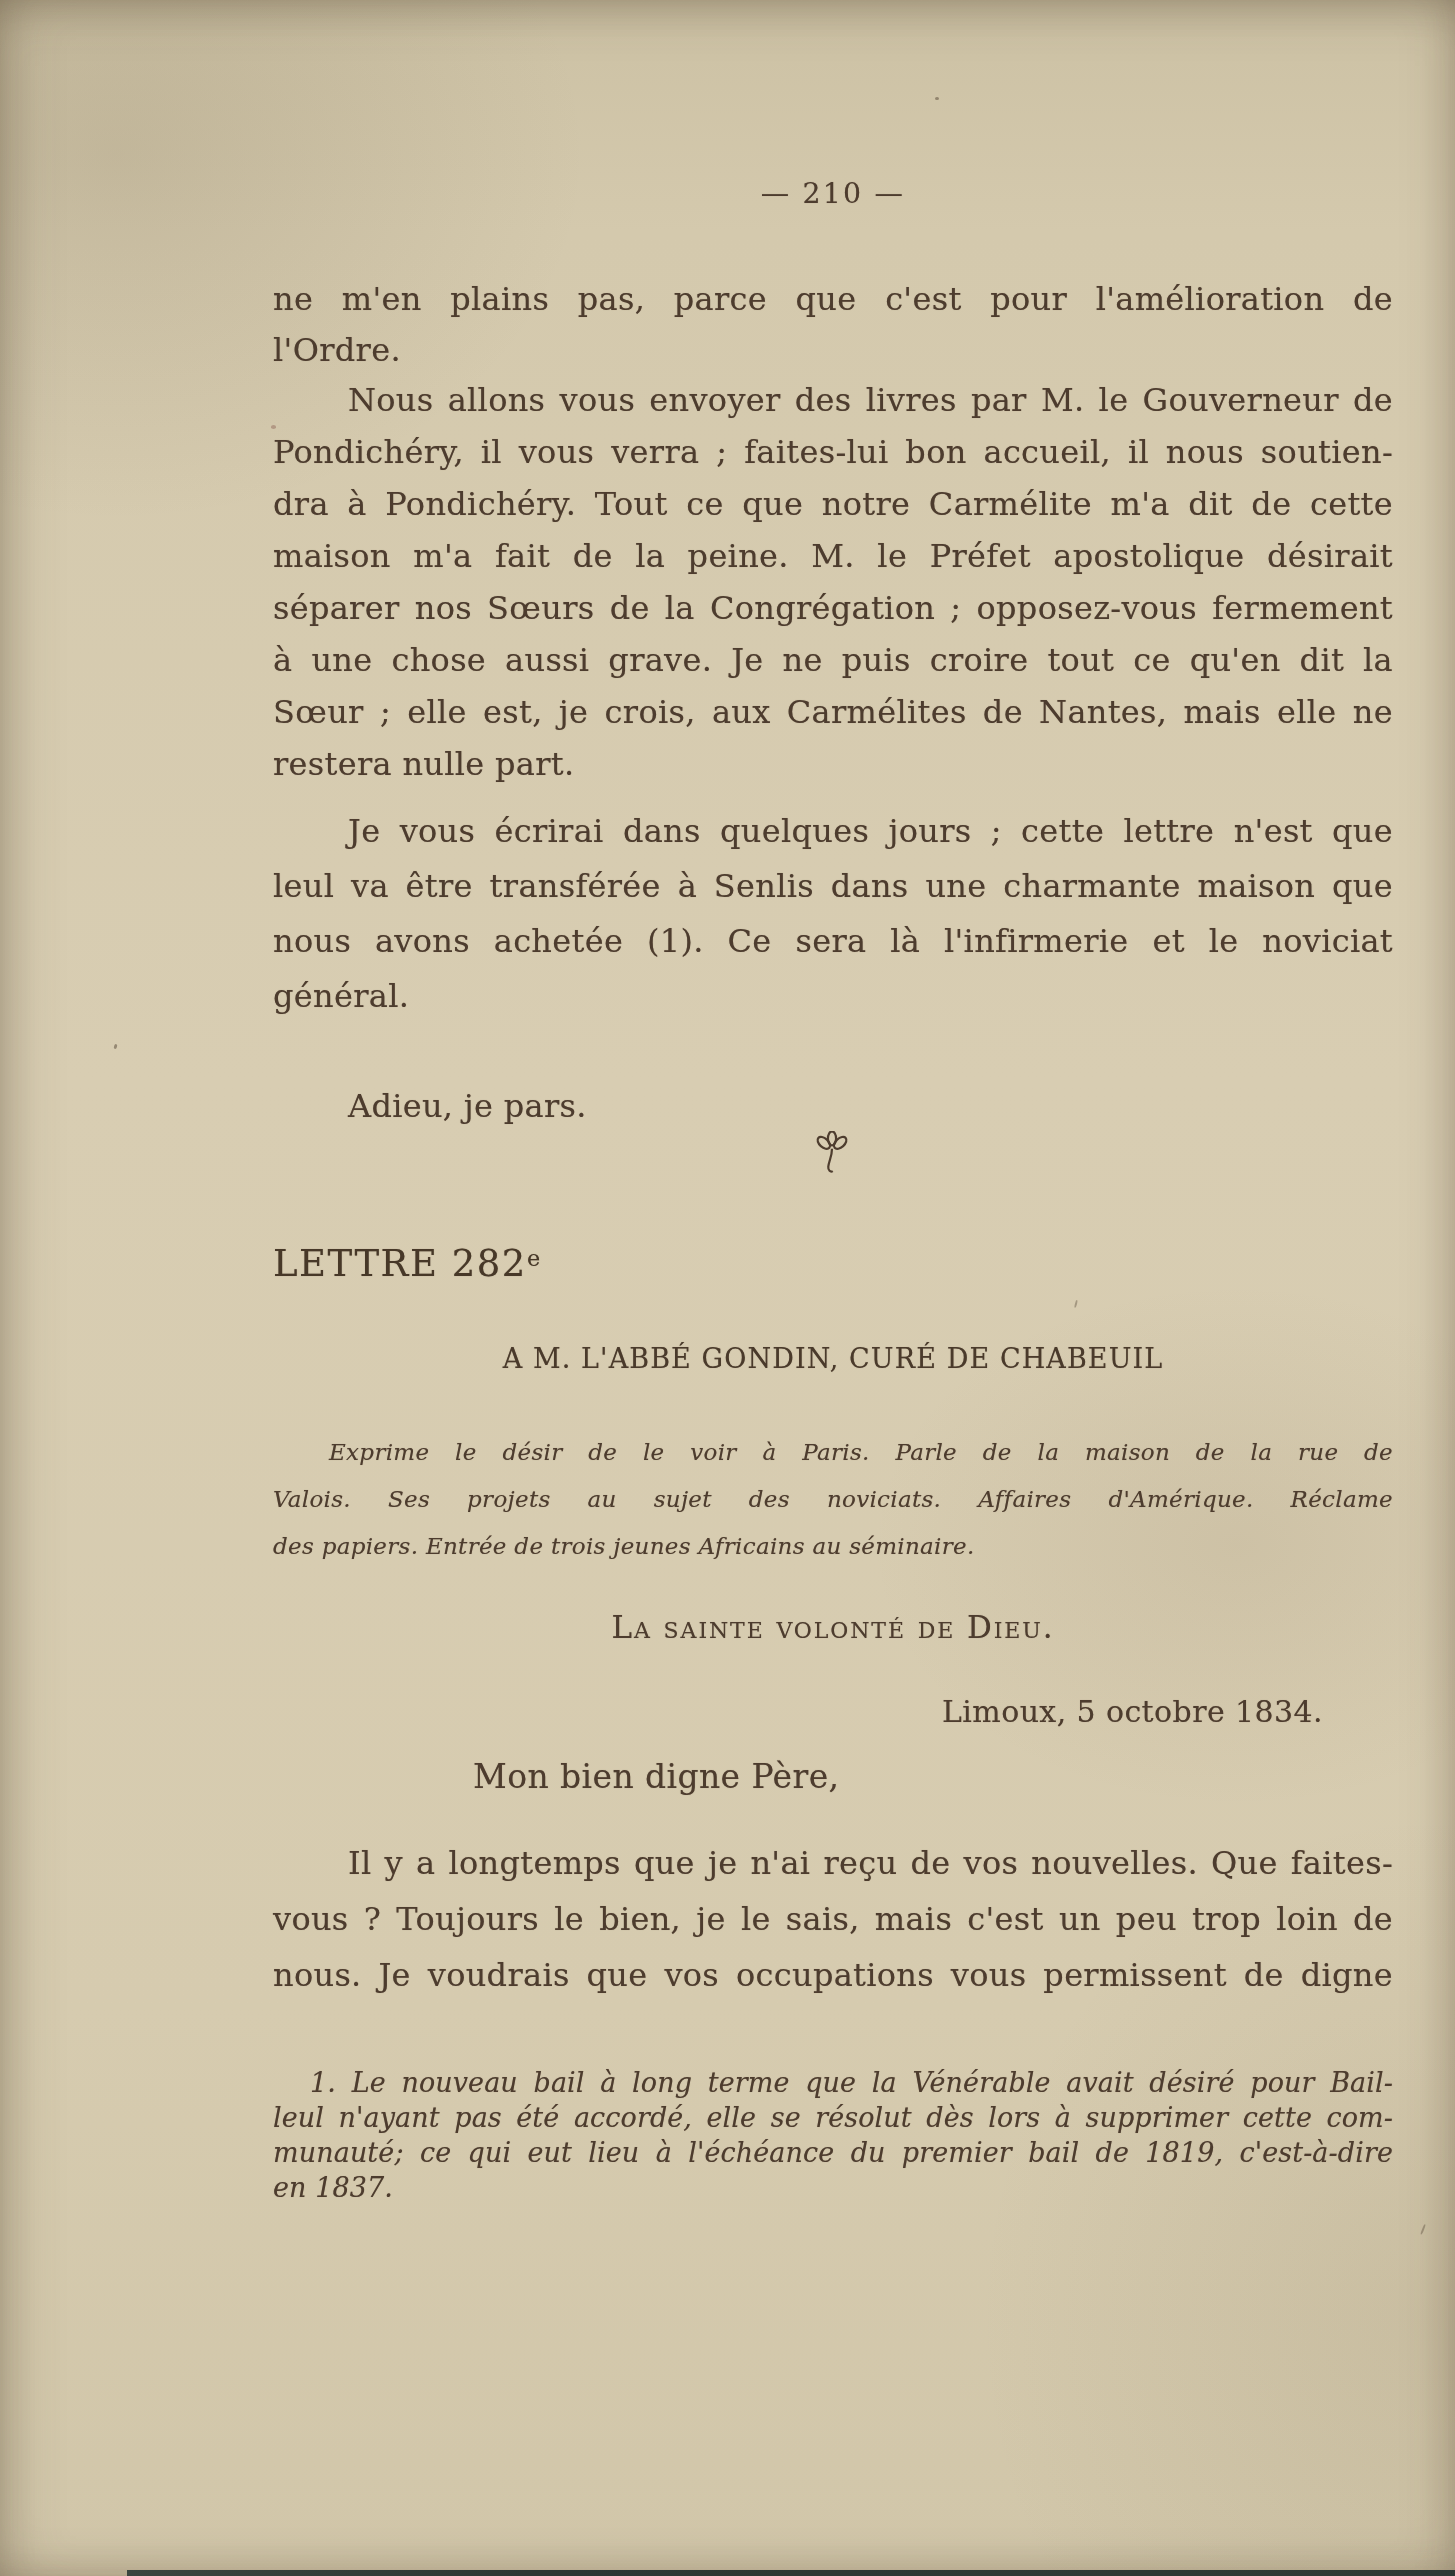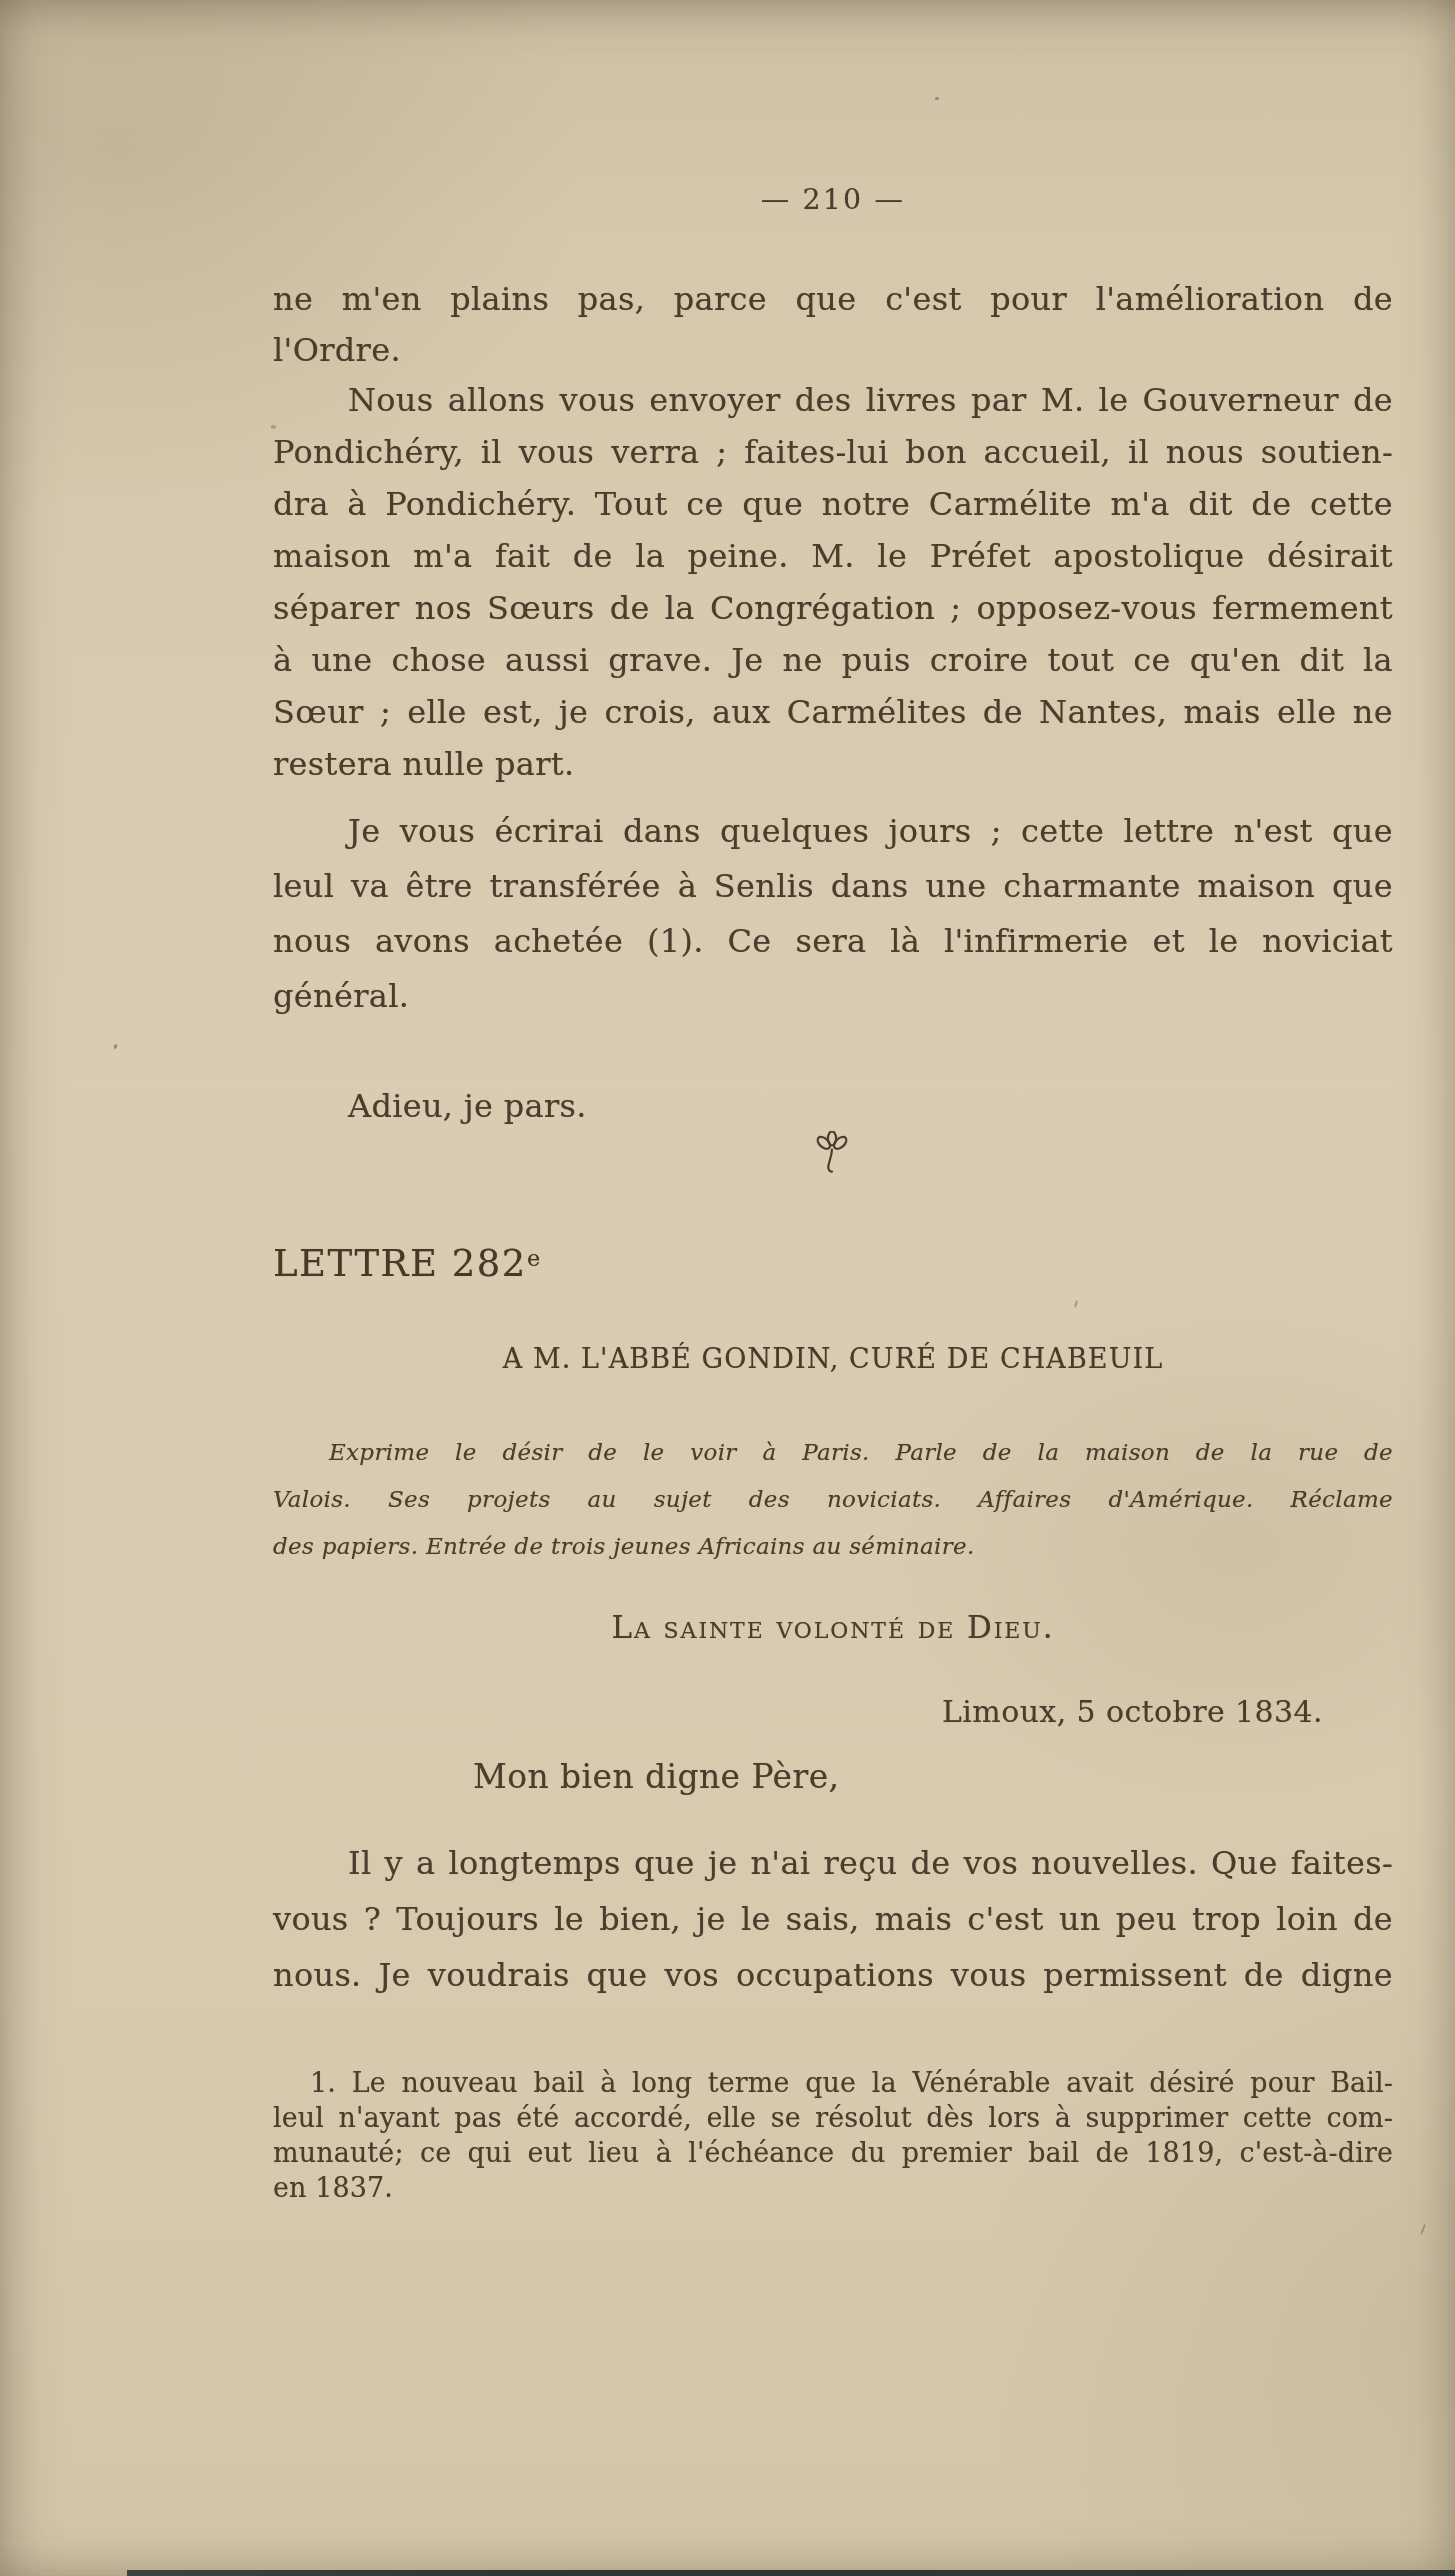--- a/index.html
+++ b/index.html
@@ -31,21 +31,21 @@
   .j{text-align-last:justify;}
   .ind{text-indent:75px;}
   .ind-sm{text-indent:37px;}
   .body-txt{font-size:32px;}
   #para1{top:274px;line-height:51px;}
   #para2{top:374px;line-height:52px;}
   #para3{top:804px;line-height:55px;}
   #closing{top:1080px;line-height:52px;}
   #para4{top:1835px;line-height:56px;}
   #pagenum{
-    top:183px;text-align:center;font-size:28.4px;
+    top:177px;text-align:center;font-size:28.4px;
     letter-spacing:2.2px;text-shadow:0 0 0.7px rgba(77,60,46,.5);
   }
   #fleuron{position:absolute;left:814px;top:1131px;width:36px;height:46px;}
   #heading{
     top:1242px;text-align:left;font-size:37px;letter-spacing:1.5px;
     color:#473828;text-shadow:0 0 0.7px rgba(71,56,40,.55);
   }
   #heading sup{font-size:22.4px;vertical-align:10.5px;letter-spacing:0;}
   #addressee{
     top:1343px;text-align:center;font-size:27px;letter-spacing:1.1px;
@@ -60,21 +60,21 @@
   }
   #dateline{
     position:absolute;left:942px;top:1694px;font-size:30px;
     letter-spacing:0.4px;text-shadow:0 0 0.7px rgba(77,60,46,.5);
   }
   #salutation{
     position:absolute;left:473px;top:1757px;font-size:33px;
     letter-spacing:0.4px;text-shadow:0 0 0.7px rgba(77,60,46,.5);
   }
   #footnote{top:2065px;line-height:35px;font-size:27px;}
-  #footnote .ln{letter-spacing:0.1px;}
+  #footnote .ln{letter-spacing:0.1px;font-style:italic;}
   .edge-strip{
     position:absolute;left:127px;right:0;bottom:0;height:6px;
     background:linear-gradient(90deg,#3a453f,#2c3733 30%,#2f3a35);
   }
   .speck{position:absolute;background:rgba(70,55,40,.45);border-radius:50%;}
   .sp1{left:114px;top:1044px;width:3px;height:5.2px;transform:rotate(18deg);}
   .sp2{left:1422px;top:2224px;width:2.2px;height:11.2px;transform:rotate(22deg);background:rgba(70,55,40,.35);}
   .sp3{left:935px;top:97px;width:3.7px;height:3px;}
   .sp4{left:1075px;top:1300px;width:2.2px;height:7.5px;transform:rotate(14deg);background:rgba(70,55,40,.35);}
   .sp5{left:271px;top:425px;width:5.2px;height:3.7px;background:rgba(120,70,60,.35);}

